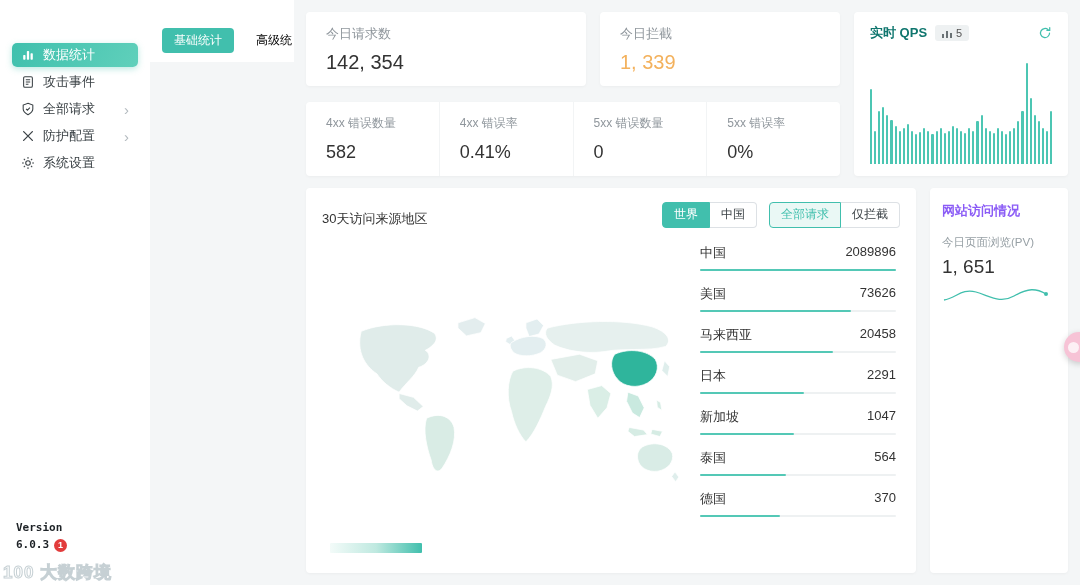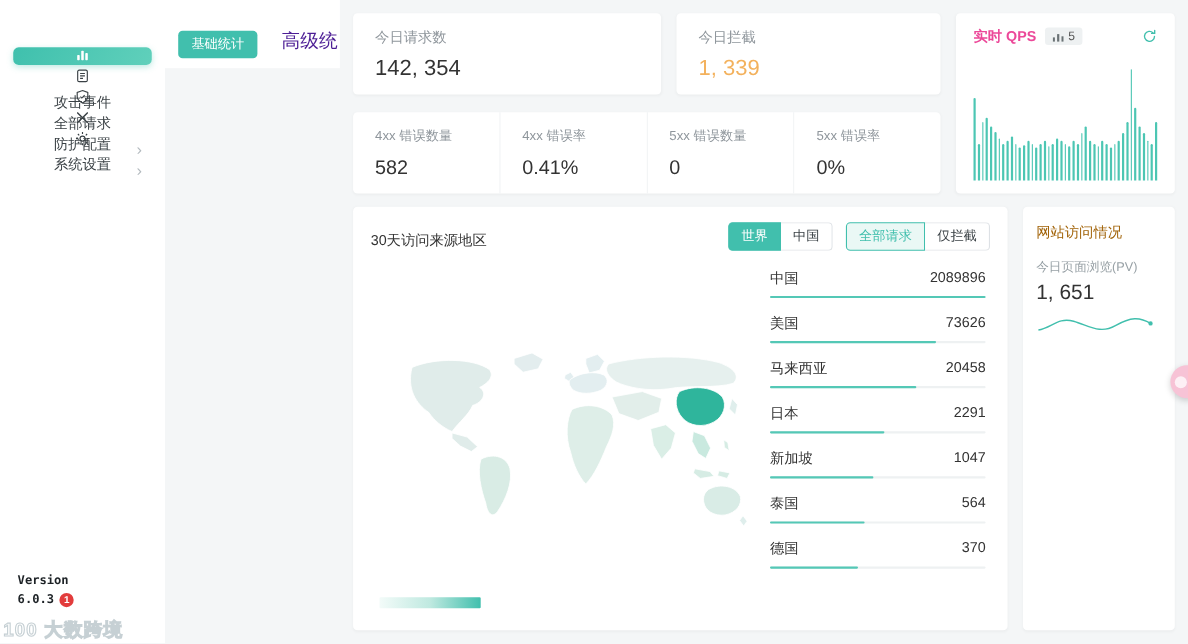--- a/index.html
+++ b/index.html
@@ -1,34 +1,34 @@
 <!DOCTYPE html>
 <html><head>
 <meta charset="utf-8">
 <style>
   *{margin:0;padding:0;box-sizing:border-box;}
   body{font-family:"Liberation Sans","DejaVu Sans",sans-serif;background:#f4f6f7;color:#333;}
   .app{position:relative;width:1080px;height:585px;display:flex;background:#f4f6f7;overflow:hidden;}
 
   
   .sidebar{width:150px;background:#fff;flex-shrink:0;position:relative;padding-top:40px;z-index:2;}
-  .side-item{display:flex;align-items:center;gap:8px;height:16px;margin:3px 12px;padding:0 9px;border-radius:5px;font-size:13px;color:#3a4145;cursor:pointer;flex-direction:column;}
+  .side-item{display:flex;align-items:center;gap:8px;height:16px;margin:3px 12px;padding:12px 9px;border-radius:5px;font-size:13px;color:#3a4145;cursor:pointer;}
   .side-item.active{background:linear-gradient(120deg,#3fc0ad,#60d0bb);color:#fff;box-shadow:0 2px 6px rgba(63,192,173,.35);}
   .sicon{display:inline-flex;width:14px;height:14px;}
   .sicon svg{width:14px;height:14px;}
   .chev{margin-left:auto;color:#b3babf;font-size:15px;line-height:1;}
   .version{position:absolute;left:16px;bottom:32px;font-family:"DejaVu Sans Mono",monospace;font-size:11px;font-weight:bold;color:#1d2226;line-height:1.5;}
   .vbadge{display:inline-block;width:13px;height:13px;border-radius:50%;background:#e23c3c;color:#fff;font-size:9px;font-weight:bold;text-align:center;line-height:13px;margin-left:5px;font-family:"Liberation Sans",sans-serif;cursor:pointer;}
   .watermark{position:absolute;left:3px;bottom:1px;font-size:17px;font-weight:bold;letter-spacing:1px;color:rgba(255,255,255,.82);-webkit-text-stroke:1px #c6d0d4;z-index:6;}
 
   
   .main{flex:1;display:flex;flex-direction:row;min-width:0;}
   .topbar{height:62px;background:#fff;display:flex;align-items:flex-end;gap:20px;padding:0 0 9px 12px;}
   .tab-basic{background:#41bfad;color:#fff;font-size:12px;padding:4px 12px;border-radius:4px;border:none;cursor:pointer;}
-  .tab-adv{background:none;border:none;font-size:17px;color:#4c1d95;padding:4px 2px;cursor:pointer;}
+  .tab-adv{background:none;border:none;font-size:12px;color:#000000;padding:4px 2px;cursor:pointer;}
   .content{flex:1;min-height:0;padding:12px;display:flex;flex-direction:column;gap:12px;}
   .card{background:#fff;border-radius:4px;box-shadow:0 1px 3px rgba(0,0,0,.04);}
 
   .top-grid{display:flex;gap:14px;}
   .left-col{width:534px;display:flex;flex-direction:column;gap:16px;}
   .stat-row{display:flex;gap:14px;}
   .stat-card{flex:1;height:74px;padding:13px 20px;}
   .stat-label{font-size:13px;color:#8f969c;white-space:nowrap;}
   .stat-value{font-size:20px;color:#333;margin-top:8px;}
   .orange{color:#f3b15c;}
@@ -36,21 +36,21 @@
   .split .half{flex:1;padding:13px 20px;}
   .split .half + .half{border-left:1px solid #f0f2f3;}
   .errors-card{display:flex;height:74px;}
   .err-col{flex:1;padding:13px 20px;border-right:1px solid #f2f4f5;}
   .err-col:last-child{border-right:none;}
   .err-label{font-size:12px;color:#8f969c;white-space:nowrap;}
   .err-value{font-size:18px;color:#333;margin-top:10px;}
 
   .qps-card{flex:1;height:164px;padding:12px 16px;display:flex;flex-direction:column;}
   .qps-head{display:flex;align-items:center;gap:8px;}
-  .qps-title{font-size:13px;font-weight:bold;color:#ec4899;}
+  .qps-title{font-size:13px;font-weight:bold;color:#0f766e;}
   .qps-badge{display:inline-flex;align-items:center;gap:4px;background:#eef1f2;border-radius:3px;padding:2px 7px;font-size:11px;color:#555;}
   .refresh{margin-left:auto;color:#41bfad;display:inline-flex;cursor:pointer;}
   .qps-chart{flex:1;display:flex;align-items:flex-end;gap:2px;margin-top:12px;}
   .qps-bar{flex:1;background:#4cc6b3;border-radius:1px 1px 0 0;min-height:2px;}
 
   .bottom-grid{display:flex;gap:14px;flex:1;min-height:0;}
   .map-card{flex:1;padding:14px 16px;display:flex;flex-direction:column;min-width:0;}
   .map-head{display:flex;align-items:flex-end;}
   .map-title{font-size:13px;color:#333;}
   .groups{margin-left:auto;display:flex;gap:12px;}
@@ -64,21 +64,21 @@
   .map-wrap{flex:1;position:relative;min-width:0;}
   .map-wrap > svg{width:100%;height:100%;}
   .legend{position:absolute;left:8px;bottom:6px;width:92px;height:10px;border-radius:1px;background:linear-gradient(90deg,#f3fbf9,#bfe9e0,#41bfad);}
   .country-list{width:212px;padding:2px 4px 0 12px;}
   .crow{padding:8px 0 6px;}
   .cline{display:flex;justify-content:space-between;font-size:13px;color:#333;}
   .cbar-track{margin-top:7px;height:2px;background:#eef1f2;border-radius:1px;}
   .cbar{height:2px;background:#54c8b6;border-radius:1px;}
 
   .visit-card{width:138px;padding:14px 12px;overflow:hidden;}
-  .visit-title{font-size:13px;font-weight:normal;color:#a16207;}
+  .visit-title{font-size:13px;font-weight:bold;color:#8b5cf6;}
   .vmetric{margin-top:15px;}
   .vlabel{font-size:11.5px;color:#97a0a5;white-space:nowrap;}
   .vvalue{font-size:19px;color:#333;margin-top:6px;}
   .spark{margin-top:2px;display:block;}
 
   .float-widget{position:absolute;right:-14px;top:332px;width:30px;height:30px;border-radius:50%;background:#f7c3d6;box-shadow:0 2px 6px rgba(0,0,0,.18);z-index:9;display:flex;align-items:center;justify-content:center;cursor:pointer;}
   .fw-inner{width:11px;height:11px;border-radius:50%;background:rgba(255,255,255,.75);margin-right:12px;}
 </style>
 </head>
 <body>

